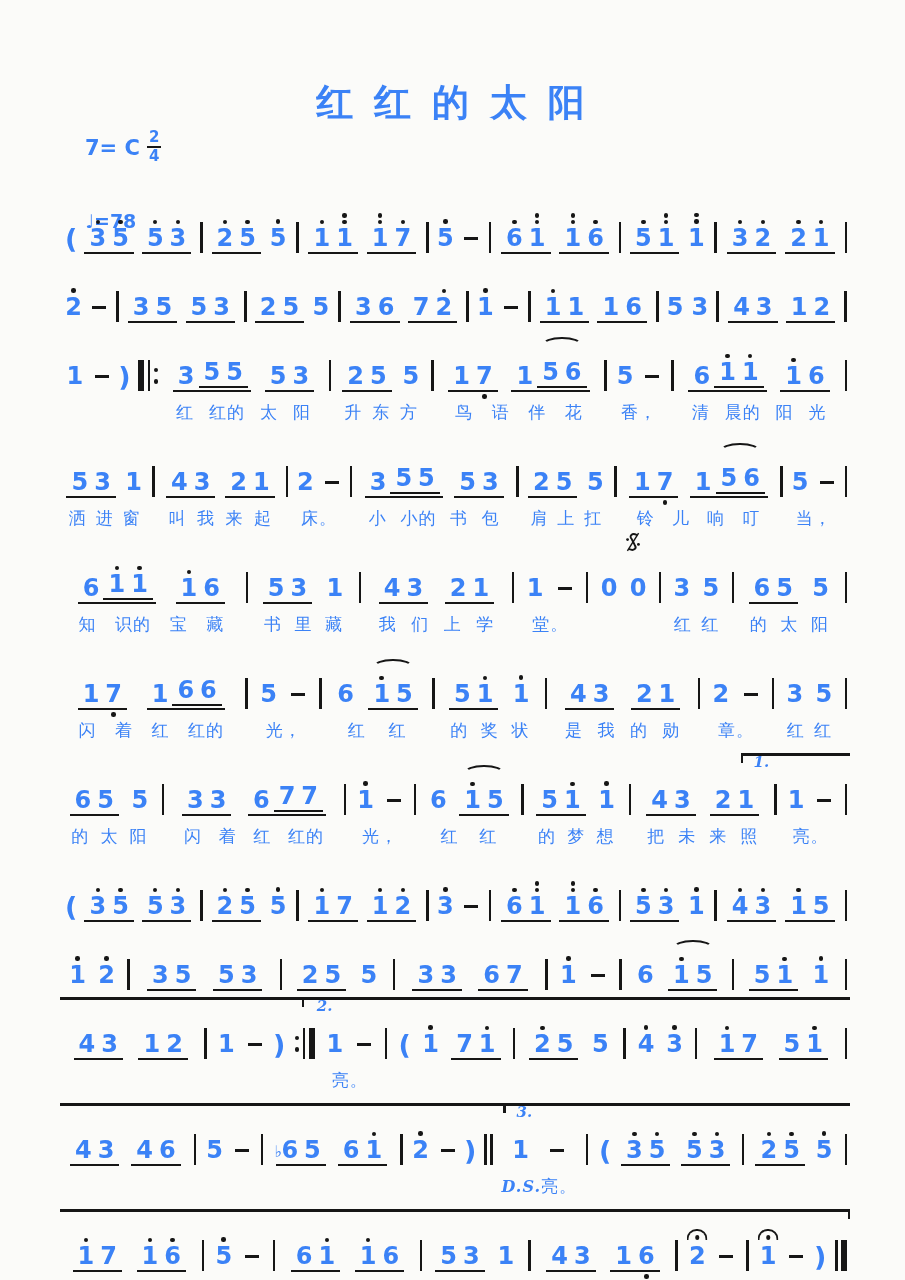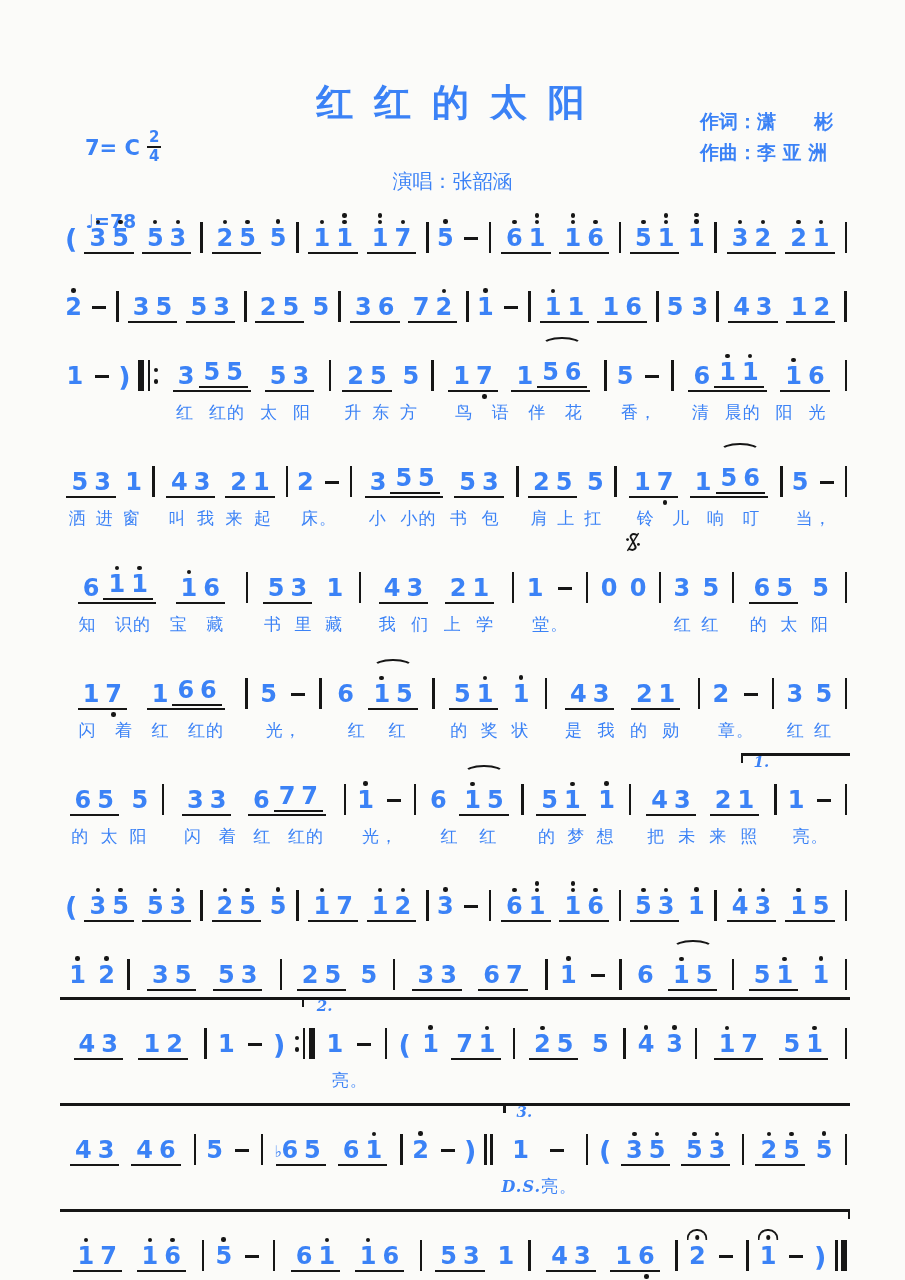--- a/index.html
+++ b/index.html
@@ -59,27 +59,22 @@
   .ovlab{position:absolute;top:-13px;font-family:"DejaVu Serif","Liberation Serif",serif;
          font-style:italic;font-weight:bold;font-size:15px;line-height:1;}
   .segno{position:absolute;top:-26px;width:16px;height:24px;}
 </style>
 </head>
 <body>
 
 <div class="page">
   <div class="hdr">
     <div class="title">红 红 的 太 阳</div>
-    <div class="credits">
-      <div>作词：潇　　彬</div>
-      <div>作曲：李 亚 洲</div>
-    </div>
     <div class="keyblock"><span>7= C</span><span class="ts"><span class="tsn">2</span><span class="tsbar"></span><span class="tsd">4</span></span></div>
     <div class="tempo"><span>♩</span><span>=78</span></div>
-    <div class="singer">演唱：张韶涵</div>
   </div>
   <div class="score" id="score">
       <div class="line">
         <div class="cells">
           <div class="measure" style="flex: 4.4 0 auto;">
             <div class="m-notes">
               <span class="paren">(</span>
               <span class="grp">
                 <span class="note">3<span class="dots-a">
                     <i class="dt"></i>

